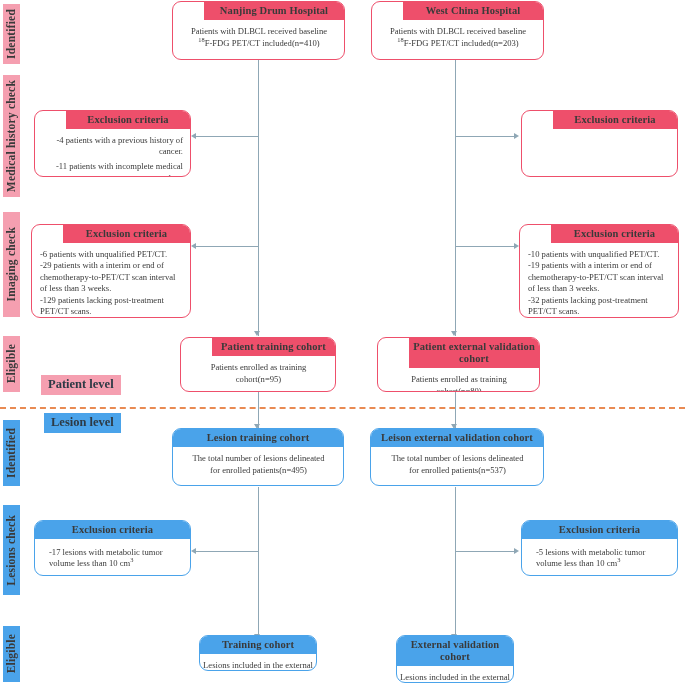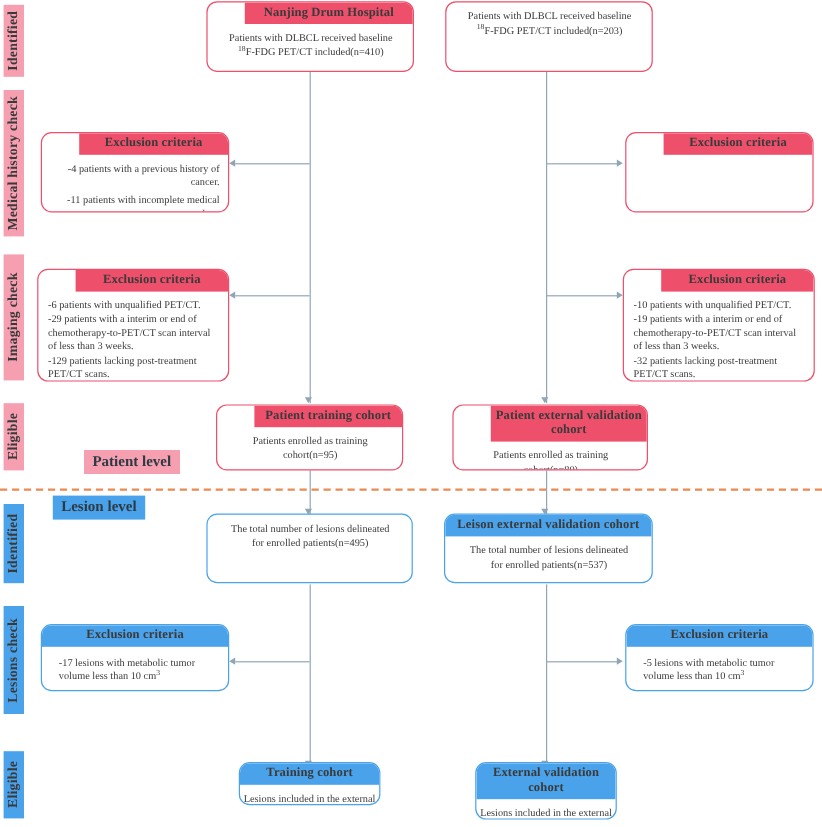--- a/index.html
+++ b/index.html
@@ -133,21 +133,21 @@
   <div class="side-label blue" style="left:3px;top:420px;height:66px;">
     <span>Identified</span>
   </div>
   <div class="side-label blue" style="left:3px;top:505px;height:90px;">
     <span>Lesions check</span>
   </div>
   <div class="side-label blue" style="left:3px;top:626px;height:56px;">
     <span>Eligible</span>
   </div>
 
-  <div class="level-tag pink" style="left:41px;top:375px;margin-left:29px;">Patient level</div>
+  <div class="level-tag pink" style="left:41px;top:375px;">Patient level</div>
   <div class="level-tag blue" style="left:44px;top:413px;">Lesion level</div>
 
   <div class="divider" style="left:0px;top:407px;width:685px;"></div>
 
   <div class="vline" style="left:258px;top:60px;height:276px;"></div>
   <div class="hline" style="left:196px;top:136px;width:62px;"></div>
   <div class="arrow-left" style="left:191px;top:132.5px;"></div>
   <div class="hline" style="left:196px;top:246px;width:62px;"></div>
   <div class="arrow-left" style="left:191px;top:242.5px;"></div>
   <div class="arrow-down" style="left:254.4px;top:331px;"></div>
@@ -176,20 +176,21 @@
 
   <div class="node pink" style="left:172px;top:1px;width:173px;height:59px;">
     <div class="hd">Nanjing Drum Hospital</div>
     <div class="bd center">
       <p>Patients with DLBCL received baseline</p>
       <p><sup>18</sup><span>F-FDG PET/CT   included(n=410)</span></p>
     </div>
   </div>
 
   <div class="node pink" style="left:371px;top:1px;width:173px;height:59px;">
+    <div class="hd">West China Hospital</div>
     <div class="bd center">
       <p>Patients with DLBCL received baseline</p>
       <p><sup>18</sup><span>F-FDG PET/CT   included(n=203)</span></p>
     </div>
   </div>
 
   <div class="node pink" style="left:34px;top:110px;width:157px;height:67px;">
     <div class="hd">Exclusion criteria</div>
     <div class="bd left list">
       <p>-4 patients with a previous history of cancer.</p>
@@ -232,20 +233,21 @@
 
   <div class="node pink" style="left:377px;top:337px;width:163px;height:55px;">
     <div class="hd">Patient external validation cohort</div>
     <div class="bd center">
       <p>Patients enrolled as training</p>
       <p>cohort(n=80)</p>
     </div>
   </div>
 
   <div class="node blue" style="left:172px;top:428px;width:172px;height:58px;">
+    <div class="hd">Lesion training cohort</div>
     <div class="bd center">
       <p>The total number of lesions delineated</p>
       <p>for enrolled patients(n=495)</p>
     </div>
   </div>
 
   <div class="node blue" style="left:370px;top:428px;width:174px;height:58px;">
     <div class="hd">Leison external validation cohort</div>
     <div class="bd center">
       <p>The total number of lesions delineated</p>

